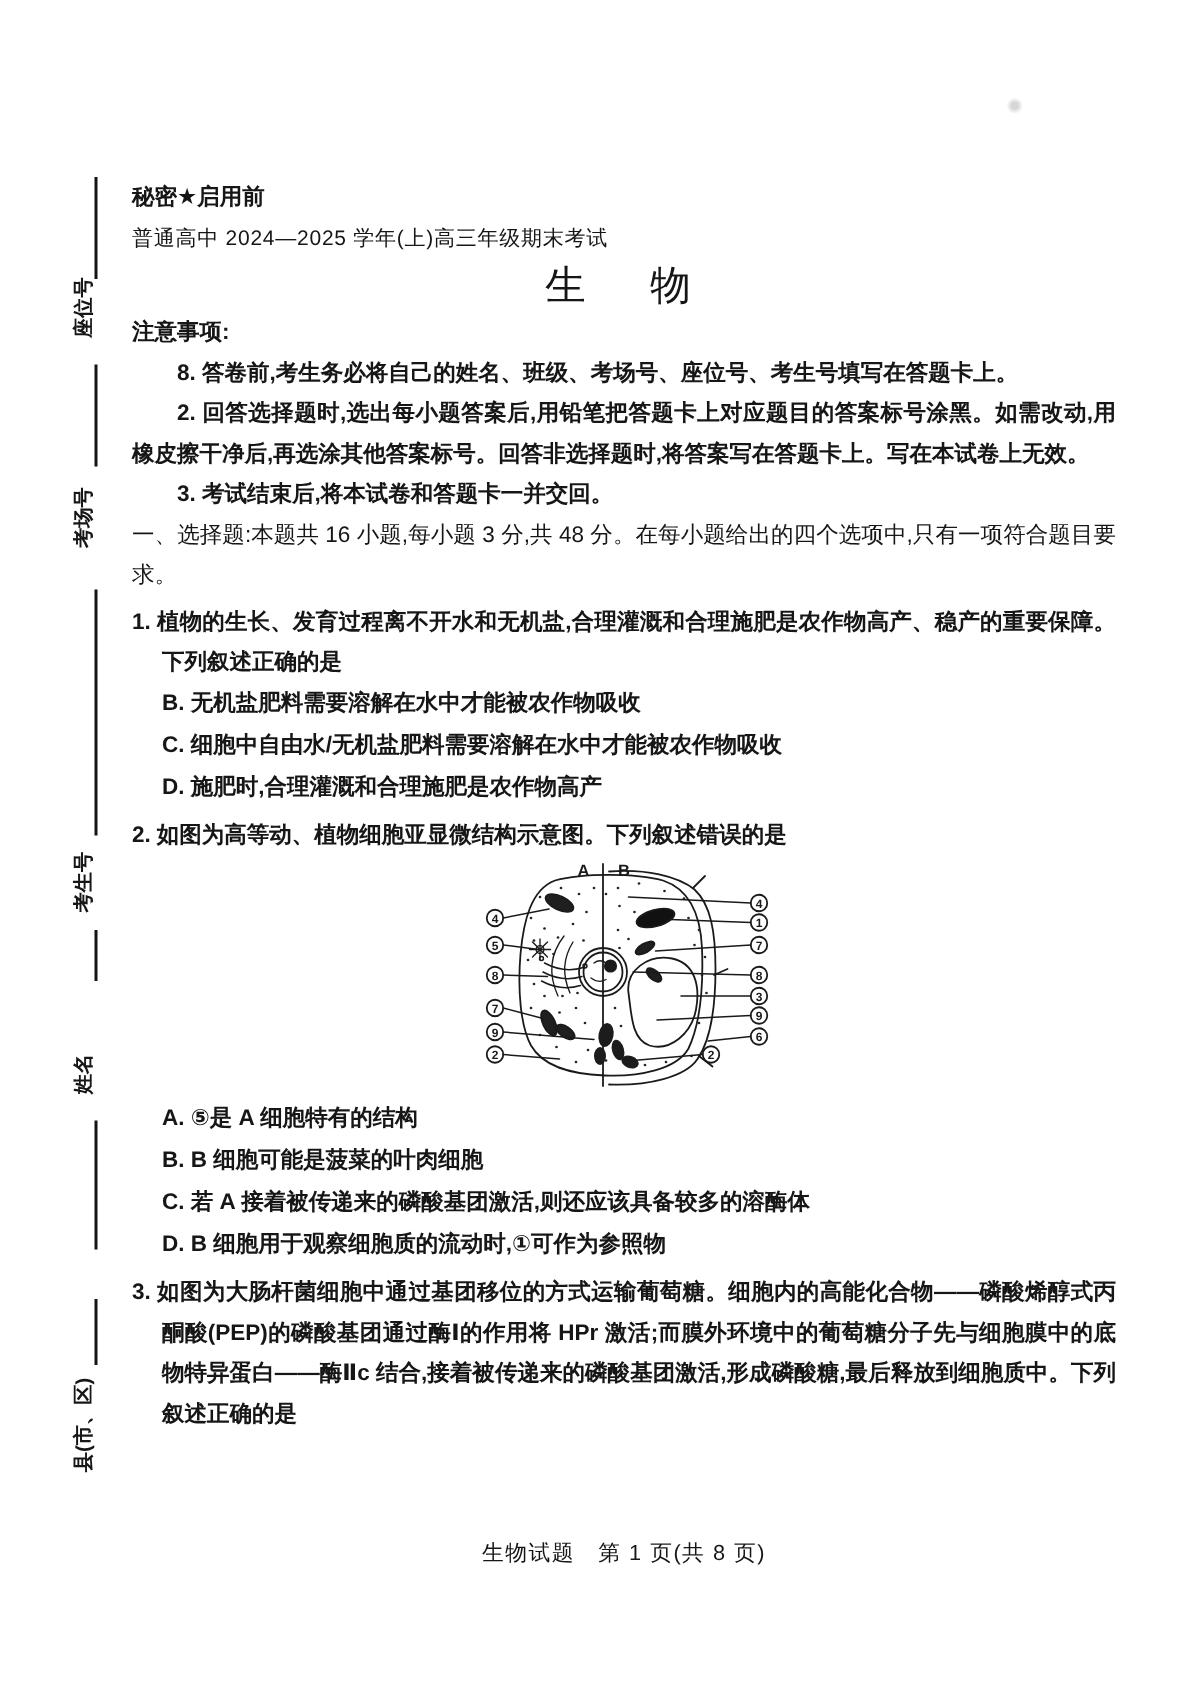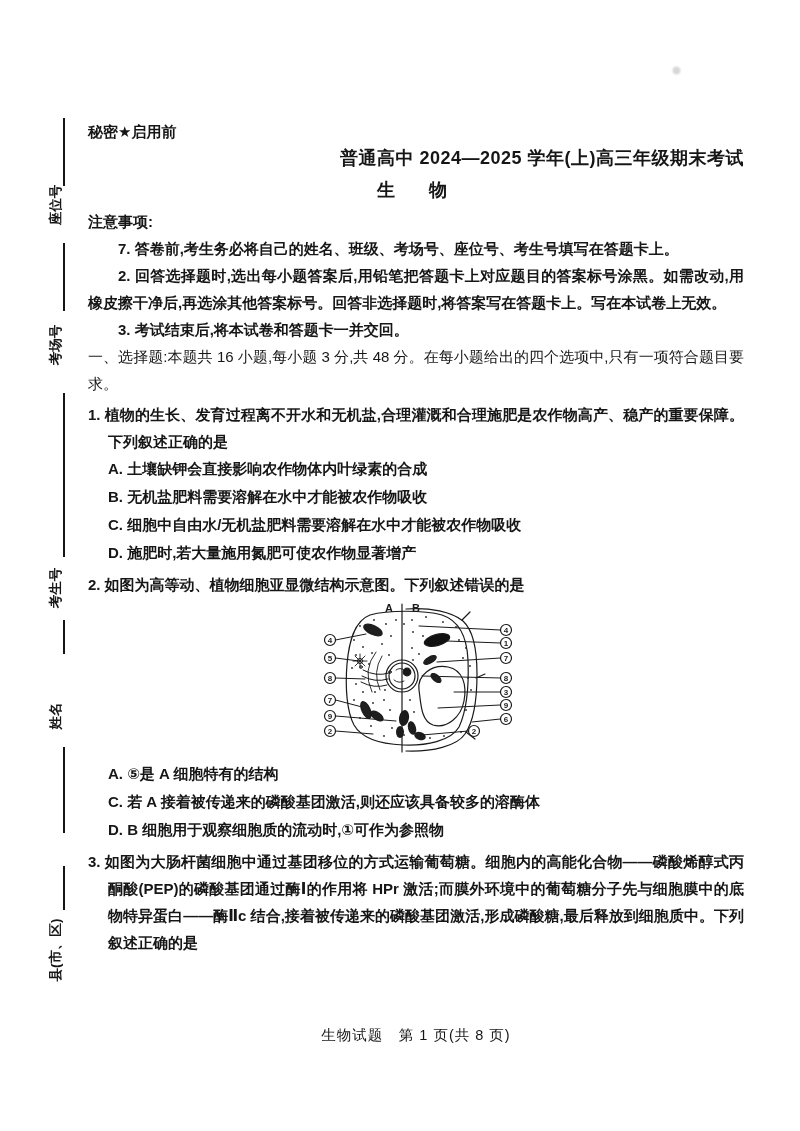--- a/index.html
+++ b/index.html
@@ -7,22 +7,22 @@
         font-family:"Liberation Sans","DejaVu Sans",sans-serif;overflow:hidden;}
   
   .vline{position:absolute;left:63px;width:2px;background:#141414;}
   .vlabel{position:absolute;left:56px;font-size:13.5px;font-weight:700;white-space:nowrap;
           transform:translate(-50%,-50%) rotate(-90deg);}
   
   .content{position:absolute;left:88px;top:94px;width:656px;font-size:15px;font-weight:600;
            line-height:27px;text-align:justify;margin-top:24px;}
   .content p{margin:0;}
   .classification{font-size:15px;font-weight:700;text-align:left;}
-  .exam-title{text-align:right;font-size:18px;font-weight:700;margin-top:15px;letter-spacing:.5px;}
-  .subject{text-align:center;font-size:18px;font-weight:700;margin-top:9px;letter-spacing:8px;line-height:36px;}
+  .exam-title{text-align:left;font-size:14px;font-weight:400;margin-top:15px;letter-spacing:.5px;}
+  .subject{text-align:center;font-size:27px;font-weight:400;margin-top:9px;letter-spacing:8px;line-height:36px;}
   .notice-heading{margin-top:17px;font-weight:700;}
   .notice-item{text-indent:2em;}
   .section-heading{margin-top:5px;font-weight:400;}
   .question{margin-top:4px;}
   .q-stem{padding-left:20px;text-indent:-20px;}
   .q-num{padding-right:4px;}
   .option{padding-left:20px;line-height:28px;}
   .diagram-wrap{margin:2px 0 2px 228px;width:214px;line-height:0;}
   .footer{position:absolute;left:16px;top:1026px;width:100%;text-align:center;
           font-size:14.5px;font-weight:400;letter-spacing:1px;}
@@ -49,32 +49,31 @@
 
   <div class="smudge"></div>
 
   <div class="content">
 
     <p class="classification">秘密★启用前</p>
     <p class="exam-title">普通高中 2024—2025 学年(上)高三年级期末考试</p>
     <p class="subject">生　物</p>
 
     <p class="notice-heading">注意事项:</p>
-    <p class="notice-item">7. 答卷前,考生务必将自己的姓名、班级、考场号、座位号、考生号填写在答题卡上。</p>
+    <p class="notice-item">8. 答卷前,考生务必将自己的姓名、班级、考场号、座位号、考生号填写在答题卡上。</p>
     <p class="notice-item">2. 回答选择题时,选出每小题答案后,用铅笔把答题卡上对应题目的答案标号涂黑。如需改动,用橡皮擦干净后,再选涂其他答案标号。回答非选择题时,将答案写在答题卡上。写在本试卷上无效。</p>
     <p class="notice-item">3. 考试结束后,将本试卷和答题卡一并交回。</p>
 
     <p class="section-heading">一、选择题:本题共 16 小题,每小题 3 分,共 48 分。在每小题给出的四个选项中,只有一项符合题目要求。</p>
 
     <div class="question">
       <p class="q-stem"><span class="q-num">1.</span><span>植物的生长、发育过程离不开水和无机盐,合理灌溉和合理施肥是农作物高产、稳产的重要保障。下列叙述正确的是</span></p>
-      <p class="option">A. 土壤缺钾会直接影响农作物体内叶绿素的合成</p>
       <p class="option">B. 无机盐肥料需要溶解在水中才能被农作物吸收</p>
       <p class="option">C. 细胞中自由水/无机盐肥料需要溶解在水中才能被农作物吸收</p>
-      <p class="option">D. 施肥时,若大量施用氮肥可使农作物显著增产</p>
+      <p class="option">D. 施肥时,合理灌溉和合理施肥是农作物高产</p>
     </div>
 
     <div class="question">
       <p class="q-stem"><span class="q-num">2.</span><span>如图为高等动、植物细胞亚显微结构示意图。下列叙述错误的是</span></p>
 
       <div class="diagram-wrap">
         <svg width="214" height="158" viewBox="0 0 214 158">
           <g stroke="#1a1a1a" stroke-width="1.2" fill="none" stroke-linecap="round">
 
             <line x1="86" y1="4" x2="86" y2="152"></line>
@@ -225,20 +224,21 @@
               <circle cx="190" cy="119" r="5.5"></circle>
                 <text x="190" y="122" font-size="8" font-weight="bold" fill="#1a1a1a" stroke="none" text-anchor="middle">6</text>
               <circle cx="158" cy="131" r="5.5"></circle>
                 <text x="158" y="134" font-size="8" font-weight="bold" fill="#1a1a1a" stroke="none" text-anchor="middle">2</text>
             </g>
           </g>
         </svg>
       </div>
 
       <p class="option">A. ⑤是 A 细胞特有的结构</p>
+      <p class="option">B. B 细胞可能是菠菜的叶肉细胞</p>
       <p class="option">C. 若 A 接着被传递来的磷酸基团激活,则还应该具备较多的溶酶体</p>
       <p class="option">D. B 细胞用于观察细胞质的流动时,①可作为参照物</p>
     </div>
 
     <div class="question">
       <p class="q-stem"><span class="q-num">3.</span><span>如图为大肠杆菌细胞中通过基团移位的方式运输葡萄糖。细胞内的高能化合物——磷酸烯醇式丙酮酸(PEP)的磷酸基团通过酶Ⅰ的作用将 HPr 激活;而膜外环境中的葡萄糖分子先与细胞膜中的底物特异蛋白——酶Ⅱc 结合,接着被传递来的磷酸基团激活,形成磷酸糖,最后释放到细胞质中。下列叙述正确的是</span></p>
     </div>
 
   </div>
 

